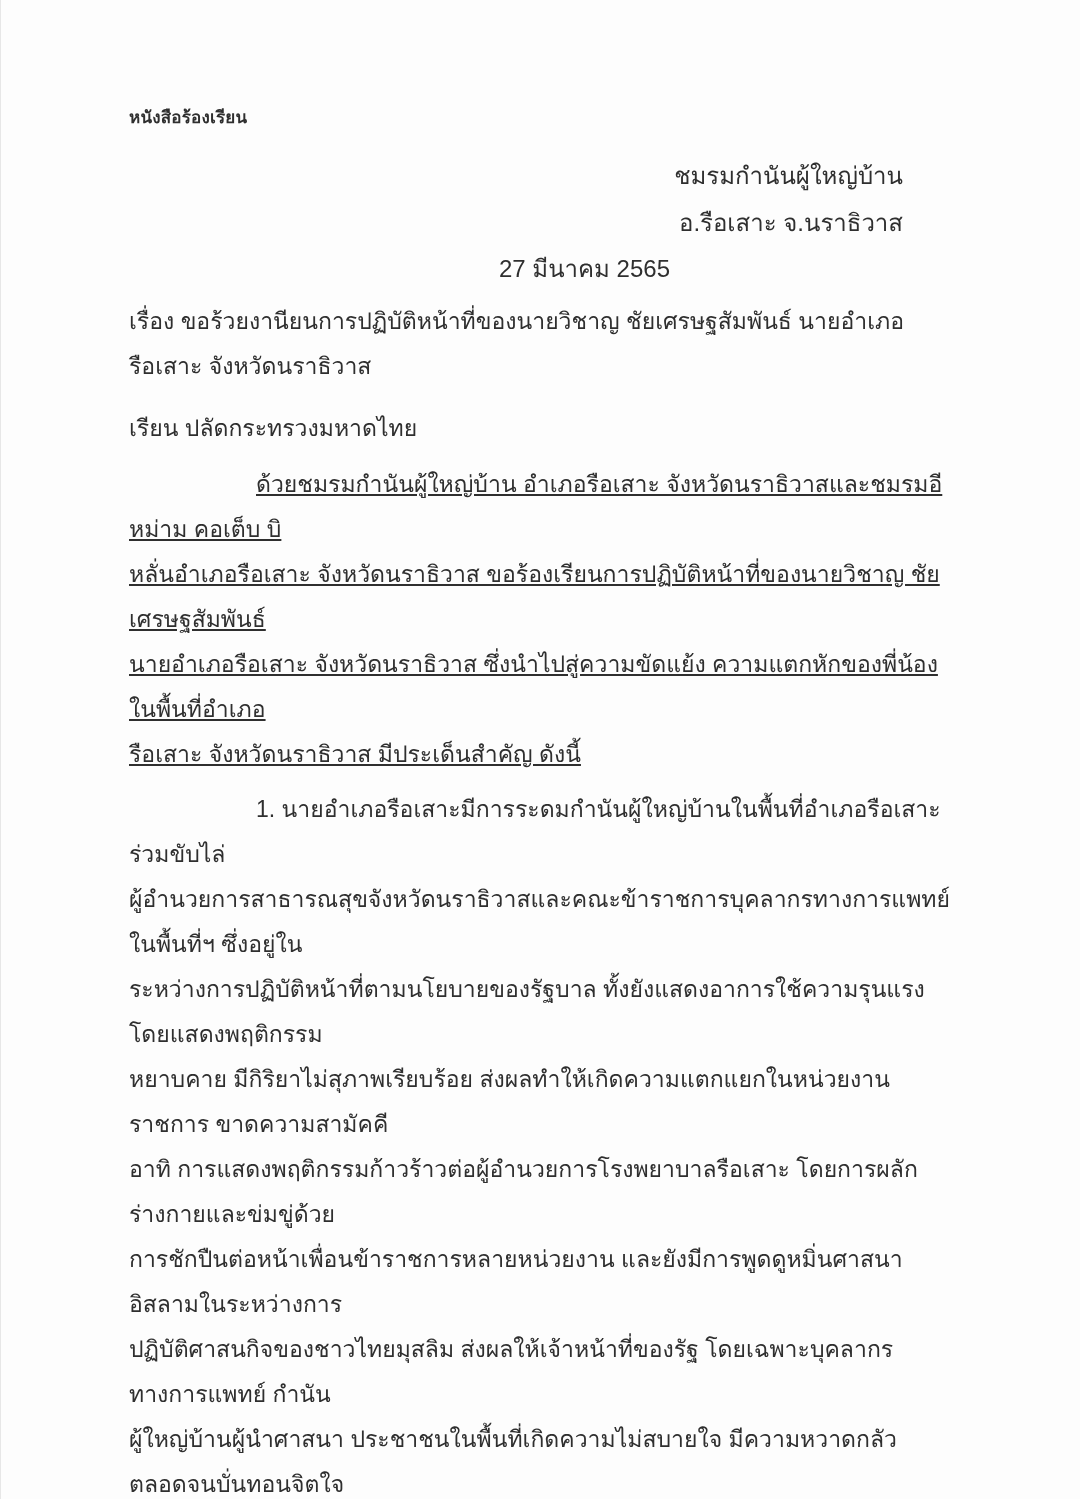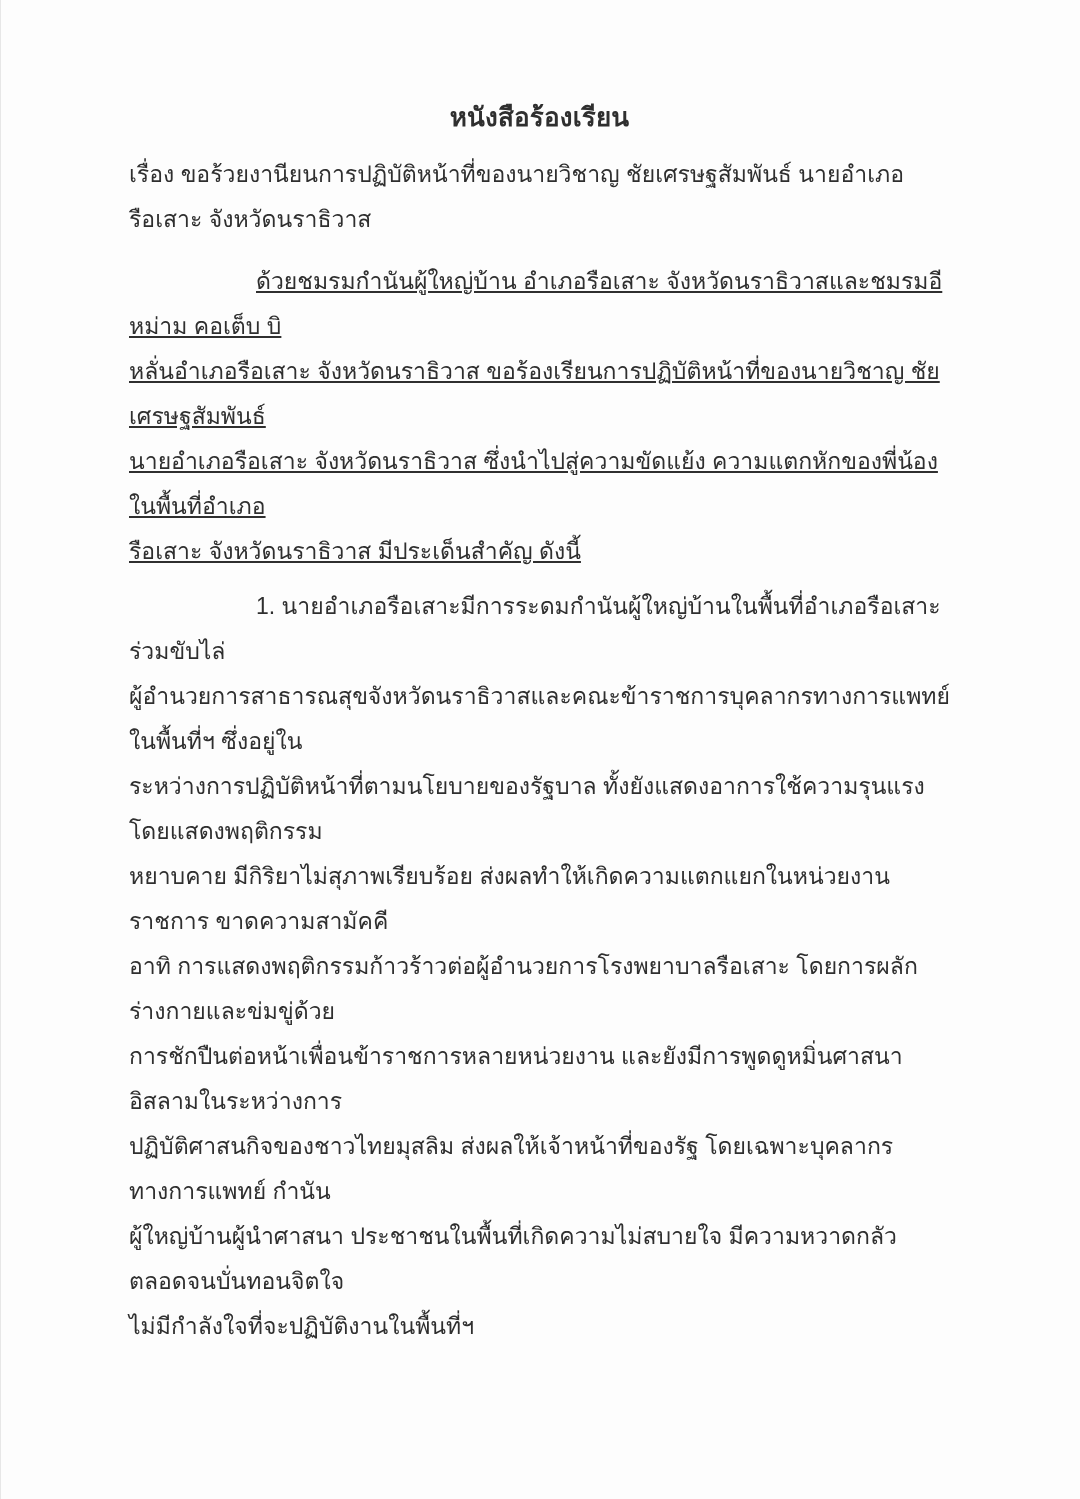--- a/index.html
+++ b/index.html
@@ -17,23 +17,22 @@
     border-left: 1px solid #e7e7e7;
     box-sizing: border-box;
     color: #2f2f2f;
     overflow: hidden;
   }
   .content {
     box-sizing: border-box;
     padding: 95px 130px 0 128px;
   }
   .doc-title {
-    text-align: center;
     font-weight: bold;
-    font-size: 26px;
+    font-size: 17px;
     line-height: 45px;
     margin: 0 0 12px 0;
     letter-spacing: 0.2px;
   }
   .sender-block {
     text-align: right;
     padding-right: 47px;   
     font-size: 24px;
     line-height: 47px;
     margin: 0;
@@ -64,24 +63,30 @@
   .para-item1  { margin-bottom: 0; }
 </style>
 </head>
 <body>
 
 <div class="page">
   <div class="content">
 
     <div class="doc-title">หนังสือร้องเรียน</div>
 
+    <div class="sender-block">
+      <div>ชมรมกำนันผู้ใหญ่บ้าน</div>
+      <div>อ.รือเสาะ จ.นราธิวาส</div>
+    </div>
 
+    <div class="date-line">27 มีนาคม 2565</div>
 
     <div class="line subject-line">เรื่อง ขอร้วยงานียนการปฏิบัติหน้าที่ของนายวิชาญ ชัยเศรษฐสัมพันธ์ นายอำเภอรือเสาะ จังหวัดนราธิวาส</div>
 
+    <div class="line salutation">เรียน ปลัดกระทรวงมหาดไทย</div>
 
     <div class="para para-intro">ด้วยชมรมกำนันผู้ใหญ่บ้าน อำเภอรือเสาะ จังหวัดนราธิวาสและชมรมอีหม่าม คอเต็บ บิ
 หลั่นอำเภอรือเสาะ จังหวัดนราธิวาส ขอร้องเรียนการปฏิบัติหน้าที่ของนายวิชาญ ชัยเศรษฐสัมพันธ์
 นายอำเภอรือเสาะ จังหวัดนราธิวาส ซึ่งนำไปสู่ความขัดแย้ง ความแตกหักของพี่น้องในพื้นที่อำเภอ
 รือเสาะ จังหวัดนราธิวาส มีประเด็นสำคัญ ดังนี้</div>
 
     <div class="para para-item1">1. นายอำเภอรือเสาะมีการระดมกำนันผู้ใหญ่บ้านในพื้นที่อำเภอรือเสาะ ร่วมขับไล่
 ผู้อำนวยการสาธารณสุขจังหวัดนราธิวาสและคณะข้าราชการบุคลากรทางการแพทย์ในพื้นที่ฯ ซึ่งอยู่ใน
 ระหว่างการปฏิบัติหน้าที่ตามนโยบายของรัฐบาล ทั้งยังแสดงอาการใช้ความรุนแรงโดยแสดงพฤติกรรม
 หยาบคาย มีกิริยาไม่สุภาพเรียบร้อย ส่งผลทำให้เกิดความแตกแยกในหน่วยงานราชการ ขาดความสามัคคี

